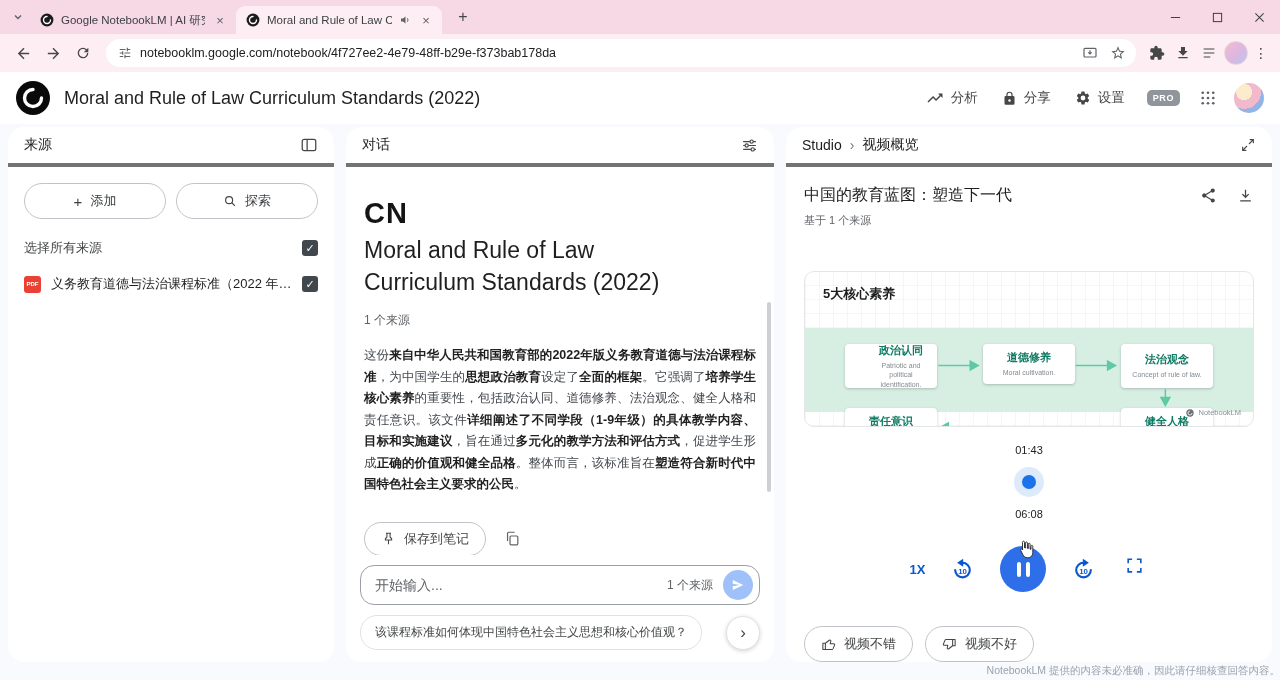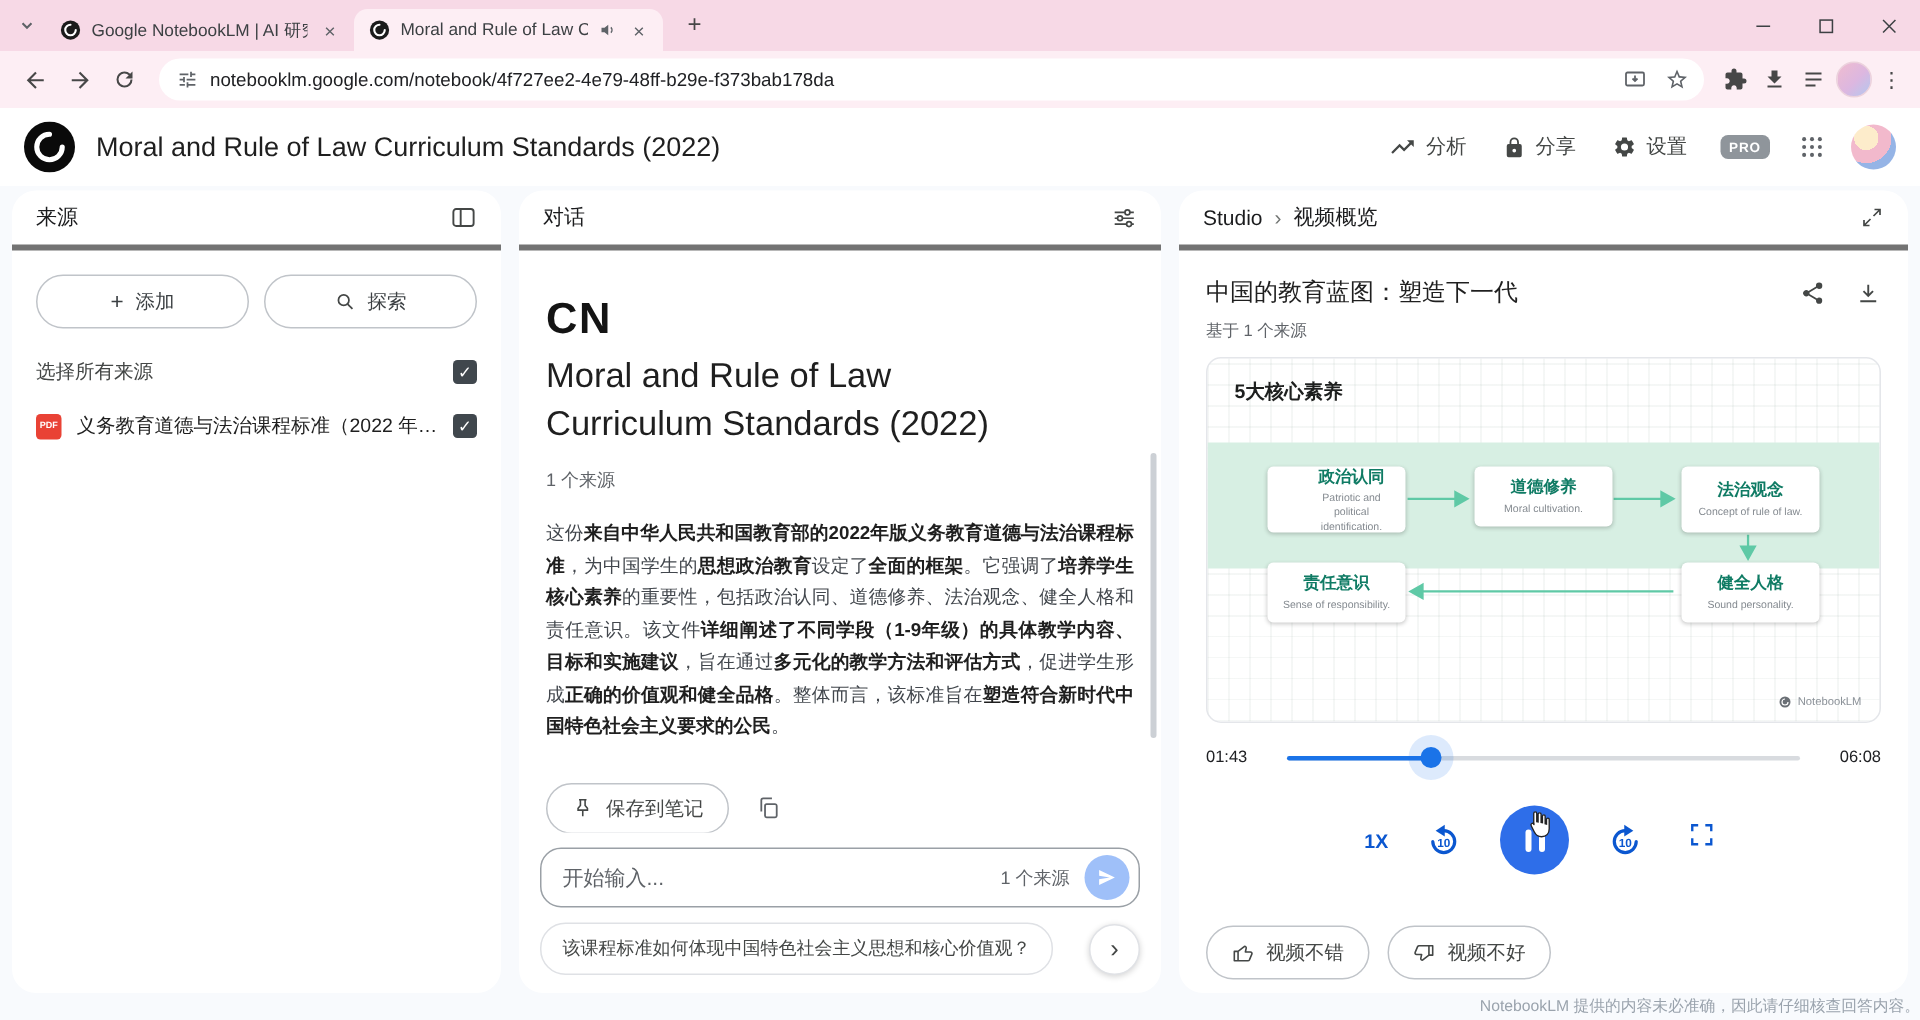--- a/index.html
+++ b/index.html
@@ -80,34 +80,34 @@
   .next-btn { width:34px; height:34px; border-radius:50%; border:1px solid #e0e2e6; background:#fff; box-shadow:0 1px 4px rgba(0,0,0,.18); display:flex; align-items:center; justify-content:center; font-size:17px; color:#444746; margin-left:auto; flex:0 0 34px; }
   .chat-scrollbar { position:absolute; right:3px; top:175px; width:4px; height:190px; border-radius:2px; background:#ccd0d5; }
 
   
   .crumb { display:flex; align-items:center; gap:8px; }
   .crumb-sep { color:#747775; font-size:14px; }
   .studio-body { flex:1; padding:18px 18px 0; display:flex; flex-direction:column; overflow:hidden; }
   .video-title-row { display:flex; align-items:center; gap:20px; }
   .video-title { font-size:16px; font-weight:500; color:#1f1f1f; flex:1; }
   .based-on { font-size:11px; color:#5f6368; margin-top:7px; }
-  .slide { margin-top:10px; height:244px; border:1px solid #e4e6ea; border-radius:10px; position:relative; overflow:hidden; background-color:#fff;
+  .slide { margin-top:43px; height:244px; border:1px solid #e4e6ea; border-radius:10px; position:relative; overflow:hidden; background-color:#fff;
     background-image:
       repeating-linear-gradient(0deg, rgba(110,140,125,0.07) 0 1px, transparent 1px 14px),
       repeating-linear-gradient(90deg, rgba(110,140,125,0.07) 0 1px, transparent 1px 14px); }
   .slide-band { position:absolute; left:0; right:0; top:56px; height:84px; background:#d7efe3; }
   .slide-title { position:absolute; left:18px; top:13px; font-size:13px; font-weight:bold; color:#1d1f1e; }
   .node { position:absolute; width:92px; background:#fff; border-radius:4px; box-shadow:0 1px 3px rgba(0,0,0,.22); display:flex; flex-direction:column; align-items:center; justify-content:center; padding:5px 4px; }
   .node .zh { font-size:11px; font-weight:bold; color:#0f7b64; }
   .node .en { font-size:7px; color:#848a90; margin-top:3px; text-align:center; line-height:1.35; }
   .n1{left:40px;top:72px;height:44px;padding-left:24px;} .n2{left:178px;top:72px;height:40px;} .n3{left:316px;top:72px;height:44px;}
   .n4{left:40px;top:136px;height:40px;} .n5{left:316px;top:136px;height:40px;}
   .arrows { position:absolute; inset:0; pointer-events:none; }
   .watermark { position:absolute; right:12px; bottom:9px; display:flex; align-items:center; gap:4px; font-size:7.5px; color:#8b9198; }
-  .timeline { display:flex; align-items:center; gap:26px; margin-top:17px; font-size:11px; color:#202124; }
+  .timeline { display:flex; align-items:center; gap:26px; margin-top:17px; font-size:11px; color:#202124;flex-direction:column; }
   .track { flex:1; height:3px; background:#d8dbdf; border-radius:2px; position:relative; }
   .track-progress { position:absolute; left:0; top:0; bottom:0; background:#1a73e8; border-radius:2px; }
   .track-thumb { position:absolute; top:50%; transform:translate(-50%,-50%); width:14px; height:14px; border-radius:50%; background:#1a73e8; box-shadow:0 0 0 8px rgba(26,115,232,.15); }
   .controls { display:flex; align-items:center; justify-content:center; gap:24px; margin-top:26px; }
   .speed { font-size:13px; font-weight:bold; color:#0b57d0; }
   .ctrl-icon { width:27px; height:27px; display:flex; align-items:flex-start; justify-content:center; }
   .pause-btn { width:46px; height:46px; border-radius:50%; background:#2e6ee9; display:flex; align-items:center; justify-content:center; gap:5px; }
   .pause-btn i { width:4px; height:15px; background:#fff; border-radius:2px; display:block; }
   .feedback { display:flex; gap:12px; margin-top:34px; }
   .fb-btn { height:36px; padding:0 16px; border:1px solid #c0c4c9; border-radius:18px; background:#fff; display:flex; align-items:center; gap:8px; font-size:13px; color:#444746; }

